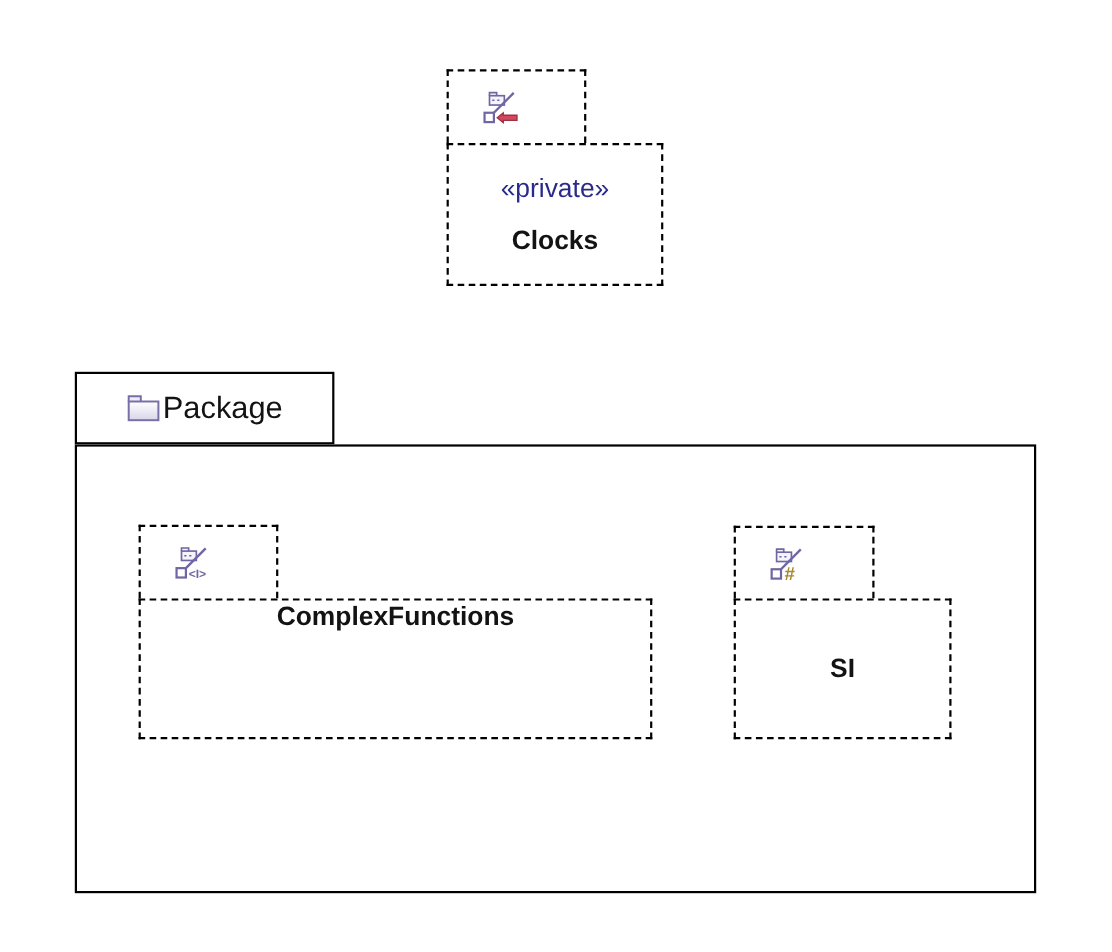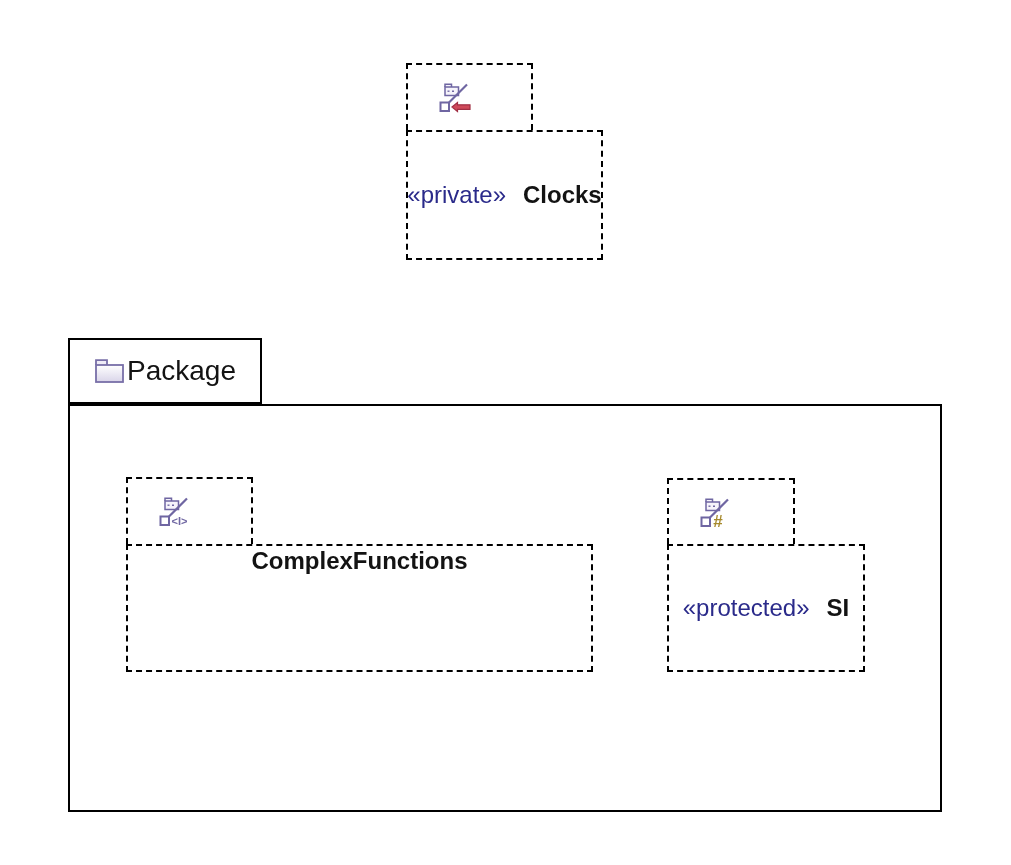--- a/index.html
+++ b/index.html
@@ -15,31 +15,31 @@
   .dashed-tab{border:2px dashed var(--border,#000);border-bottom:none;}
   .dashed-body{border:2px dashed var(--border,#000);}
   .solid-tab{border:2px solid var(--border,#000);}
   .solid-body{border:2px solid var(--border,#000);}
 
   
   .clocks-tab{left:406px;top:63px;width:127px;height:67px;}
   .clocks-body{left:406px;top:130px;width:197px;height:130px;}
 
   
-  .outer-tab{left:68px;top:338px;width:194px;height:66px;display:flex;align-items:center;justify-content:center;gap:2px;}
+  .outer-tab{left:68px;top:338px;width:236px;height:66px;display:flex;align-items:center;justify-content:center;gap:2px;}
   .outer-body{left:68px;top:404px;width:874px;height:408px;}
 
   
   .cf-tab{left:56px;top:71px;width:127px;height:67px;}
   .cf-body{left:56px;top:138px;width:467px;height:128px;display:flex;align-items:flex-start;justify-content:center;}
   .si-tab{left:597px;top:72px;width:128px;height:66px;}
   .si-body{left:597px;top:138px;width:198px;height:128px;}
 
   
-  .two-line{display:flex;align-items:center;justify-content:center;gap:17px;}
+  .two-line{display:flex;flex-direction:column;align-items:center;justify-content:center;gap:17px;}
   .stereotype{
     color:var(--stereotype-text,#2a2a8a);
     font-size:24px;line-height:30px;white-space:nowrap;
   }
   .pkg-name{
     color:var(--name-text,#111);
     font-size:24px;line-height:30px;white-space:nowrap;font-weight:bold;
   }
   .outer-name{
     color:var(--name-text,#111);
@@ -106,18 +106,17 @@
         <path d="M9 5 L9 2.2 L15.5 2.2 L15.5 5" fill="#f6f4fb" stroke="#6f66a2" stroke-width="1.5"></path>
         <rect x="9" y="5" width="13.5" height="8.5" fill="#f6f4fb" stroke="#6f66a2" stroke-width="1.5"></rect>
         <line x1="11.5" y1="9.2" x2="13.5" y2="9.2" stroke="#6f66a2" stroke-width="1.4"></line>
         <line x1="16" y1="9.2" x2="18" y2="9.2" stroke="#6f66a2" stroke-width="1.4"></line>
         <line x1="13" y1="20.5" x2="31" y2="2.5" stroke="#6f66a2" stroke-width="2.2"></line>
         <rect x="4.5" y="20.5" width="8.5" height="8.5" fill="#ffffff" stroke="#6f66a2" stroke-width="2"></rect>
         <text x="16" y="30" font-size="17" font-weight="700" font-style="italic" fill="#a78a2d">#</text>
       </svg>
     </div>
     <div class="pkg-body dashed-body si-body two-line">
-      <div class="stereotype">«protected»</div>
       <div class="pkg-name">SI</div>
     </div>
 
   </div>
 </div>
 
 </body></html>

